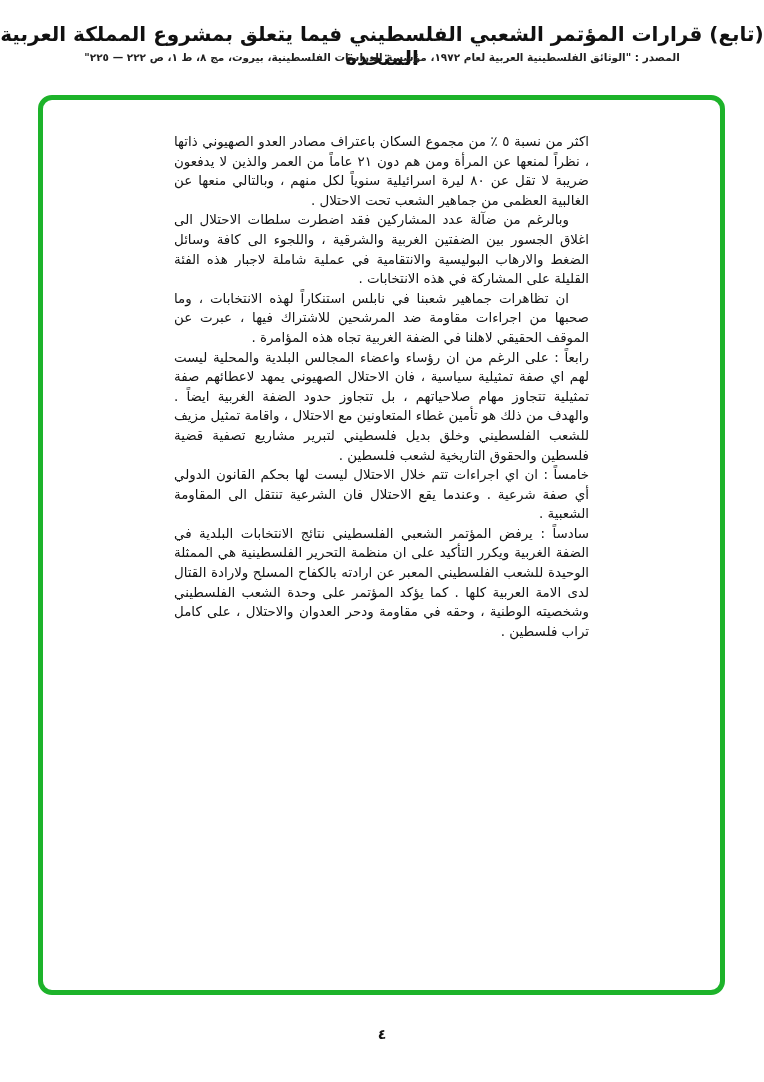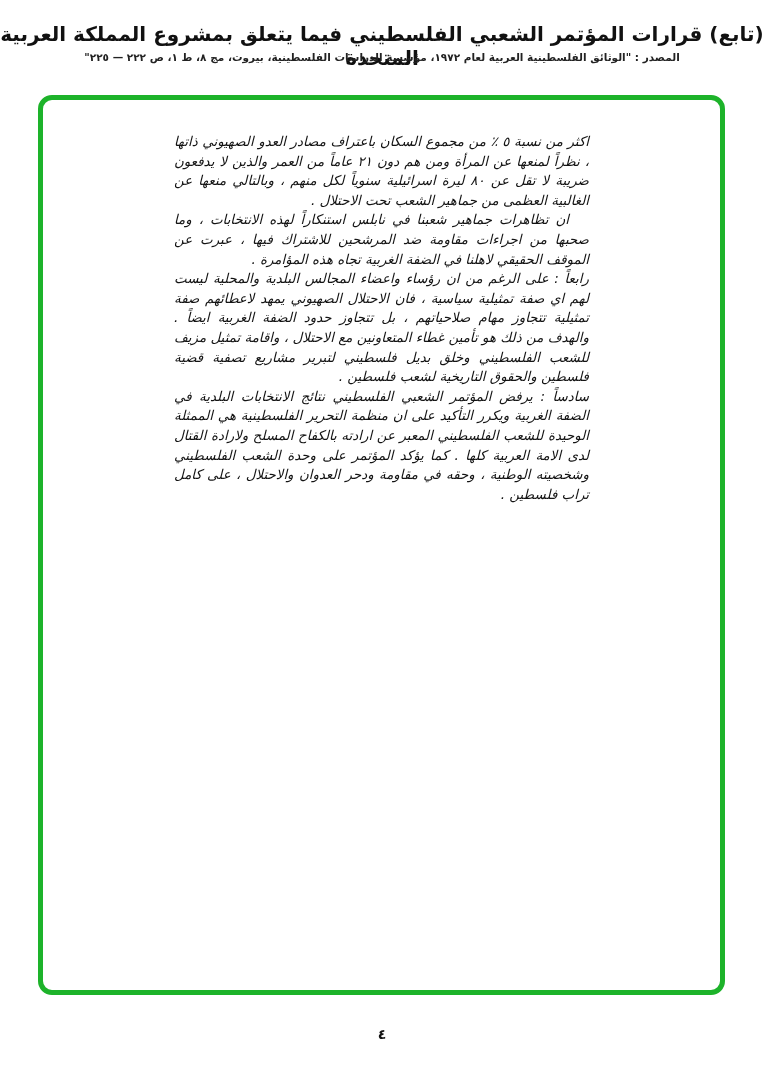--- a/index.html
+++ b/index.html
@@ -47,21 +47,20 @@
     background: #ffffff;
   }
   .text-column {
     width: 415px;
     margin: 32px auto 0 auto;
     direction: rtl;
     text-align: justify;
     font-size: 13.4px;
     line-height: 19.6px;
     color: #131313;
-    font-style: italic;
   }
   .text-column p {
     margin: 0;
   }
   .text-column p.indent {
     text-indent: 20px;
   }
   .page-number {
     position: absolute;
     top: 1026px;
@@ -78,21 +77,23 @@
 
 <div class="page">
 
   <div class="doc-title">(تابع) قرارات المؤتمر الشعبي الفلسطيني فيما يتعلق بمشروع المملكة العربية المتحدة</div>
 
   <div class="doc-source">المصدر : "الوثائق الفلسطينية العربية لعام ١٩٧٢، مؤسسة الدراسات الفلسطينية، بيروت، مج ٨، ط ١، ص ٢٢٢ — ٢٢٥"</div>
 
   <div class="green-frame">
     <div class="text-column">
       <p>اكثر من نسبة ٥ ٪ من مجموع السكان باعتراف مصادر العدو الصهيوني ذاتها ، نظراً لمنعها عن المرأة ومن هم دون ٢١ عاماً من العمر والذين لا يدفعون ضريبة لا تقل عن ٨٠ ليرة اسرائيلية سنوياً لكل منهم ، وبالتالي منعها عن الغالبية العظمى من جماهير الشعب تحت الاحتلال .</p>
+      <p class="indent">وبالرغم من ضآلة عدد المشاركين فقد اضطرت سلطات الاحتلال الى اغلاق الجسور بين الضفتين الغربية والشرقية ، واللجوء الى كافة وسائل الضغط والارهاب البوليسية والانتقامية في عملية شاملة لاجبار هذه الفئة القليلة على المشاركة في هذه الانتخابات .</p>
       <p class="indent">ان تظاهرات جماهير شعبنا في نابلس استنكاراً لهذه الانتخابات ، وما صحبها من اجراءات مقاومة ضد المرشحين للاشتراك فيها ، عبرت عن الموقف الحقيقي لاهلنا في الضفة الغربية تجاه هذه المؤامرة .</p>
       <p>رابعاً : على الرغم من ان رؤساء واعضاء المجالس البلدية والمحلية ليست لهم اي صفة تمثيلية سياسية ، فان الاحتلال الصهيوني يمهد لاعطائهم صفة تمثيلية تتجاوز مهام صلاحياتهم ، بل تتجاوز حدود الضفة الغربية ايضاً . والهدف من ذلك هو تأمين غطاء المتعاونين مع الاحتلال ، واقامة تمثيل مزيف للشعب الفلسطيني وخلق بديل فلسطيني لتبرير مشاريع تصفية قضية فلسطين والحقوق التاريخية لشعب فلسطين .</p>
+      <p>خامساً : ان اي اجراءات تتم خلال الاحتلال ليست لها بحكم القانون الدولي أي صفة شرعية . وعندما يقع الاحتلال فان الشرعية تنتقل الى المقاومة الشعبية .</p>
       <p>سادساً : يرفض المؤتمر الشعبي الفلسطيني نتائج الانتخابات البلدية في الضفة الغربية ويكرر التأكيد على ان منظمة التحرير الفلسطينية هي الممثلة الوحيدة للشعب الفلسطيني المعبر عن ارادته بالكفاح المسلح ولارادة القتال لدى الامة العربية كلها . كما يؤكد المؤتمر على وحدة الشعب الفلسطيني وشخصيته الوطنية ، وحقه في مقاومة ودحر العدوان والاحتلال ، على كامل تراب فلسطين .</p>
     </div>
   </div>
 
   <div class="page-number">٤</div>
 
 </div>
 
 </body></html>

